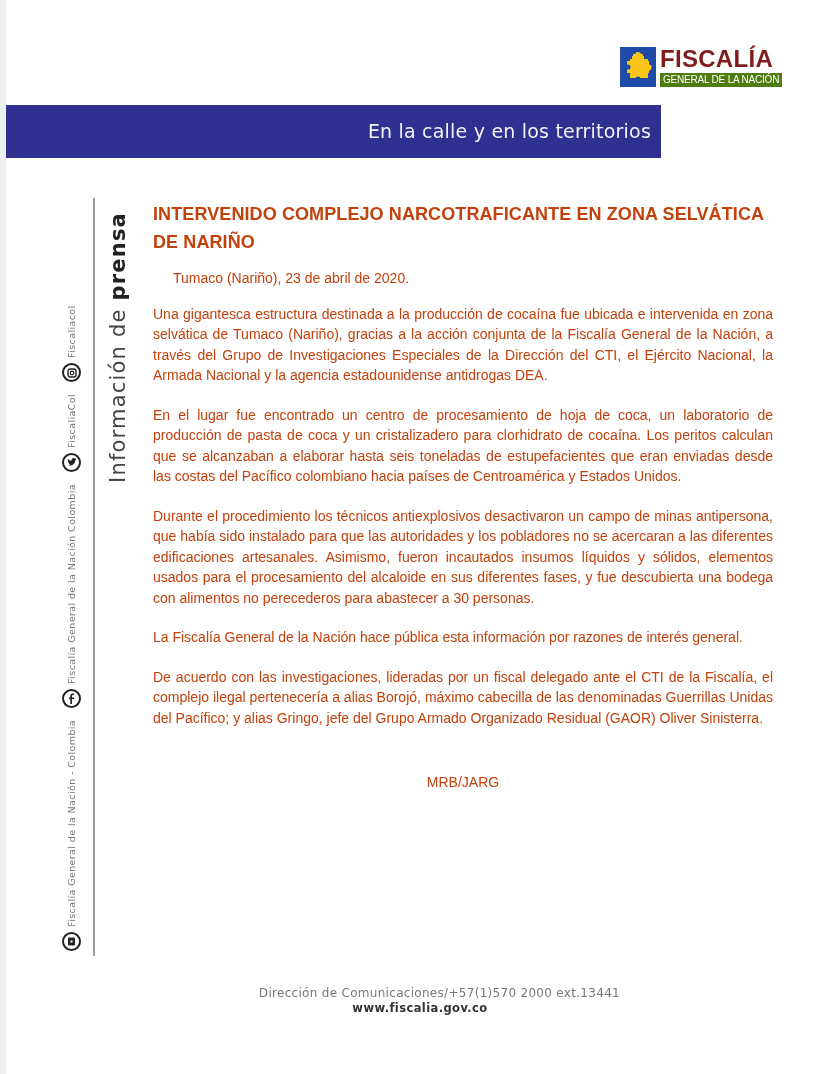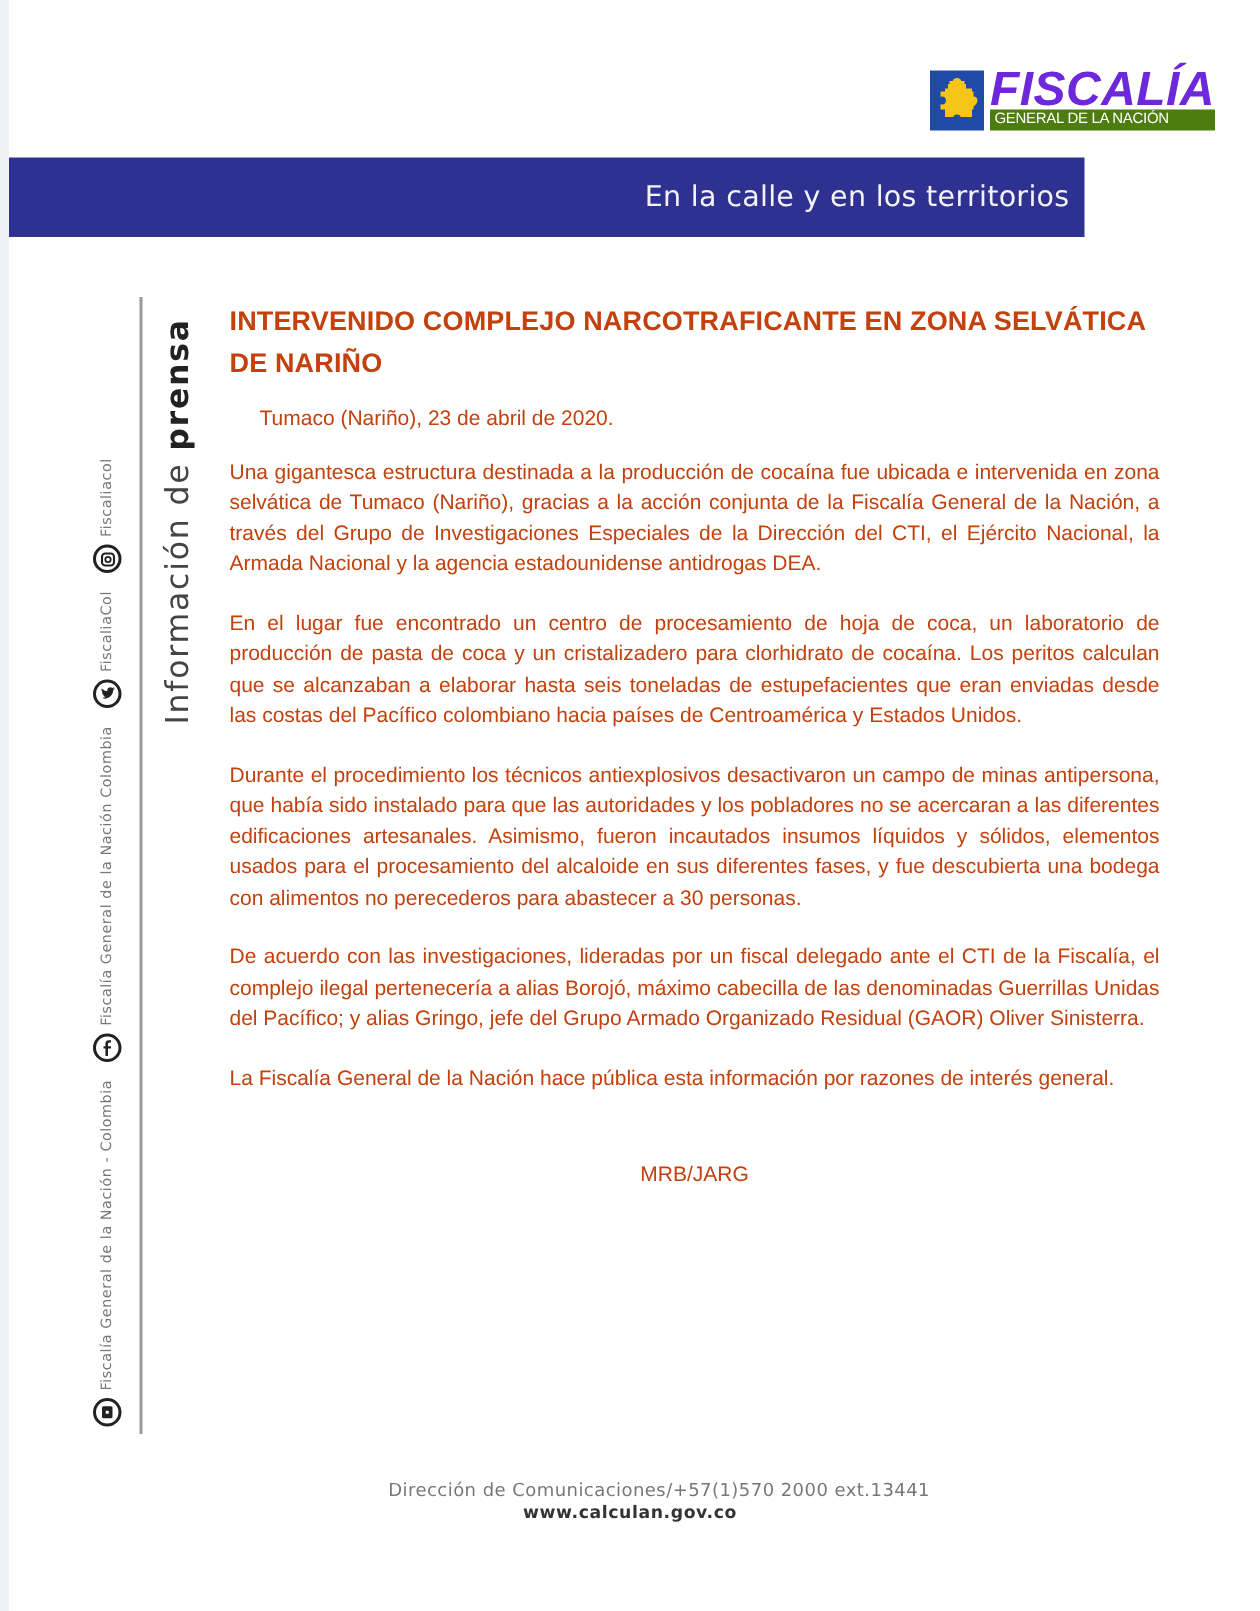--- a/index.html
+++ b/index.html
@@ -6,25 +6,25 @@
     html, body { width: 840px; height: 1074px; background: #ffffff; overflow: hidden; }
     body { position: relative; font-family: "Liberation Sans", sans-serif; color: #1a1a1a; }
 
     .left-edge { position: absolute; left: 0; top: 0; width: 6px; height: 1074px; background: #eef0f1; }
 
     
     .logo { position: absolute; left: 620px; top: 46px; height: 42px; display: flex; align-items: center; }
     .logo-square { width: 36px; height: 40px; background: #1f4aa6; position: relative; margin-right: 4px; }
     .logo-square svg { position: absolute; left: 4px; top: 5px; }
     .logo-text { display: flex; flex-direction: column; }
-    .logo-main { font-family: "Liberation Sans", sans-serif; font-weight: bold; font-size: 32px; line-height: 24px; color: #6d28d9; letter-spacing: 0.3px; font-style: italic; }
+    .logo-main { font-family: "Liberation Sans", sans-serif; font-weight: bold; font-size: 24px; line-height: 24px; color: #7f1d1d; letter-spacing: 0.3px; }
     .logo-sub { margin-top: 2px; background: #4d7c0f; color: #ffffff; font-size: 10px; line-height: 14px; padding: 0 3px; white-space: nowrap; letter-spacing: -0.2px; }
 
     
-    .banner { position: absolute; left: 6px; top: 105px; width: 717px; height: 53px; background: #2e3190; }
+    .banner { position: absolute; left: 6px; top: 105px; width: 655px; height: 53px; background: #2e3190; }
     .banner-text { position: absolute; right: 10px; top: 12px; color: #f2f2f7; font-family: "DejaVu Sans", sans-serif; font-size: 19px; line-height: 28px; letter-spacing: 0.2px; }
 
     
     .side-social { position: absolute; left: 62px; top: 951px; transform: rotate(-90deg); transform-origin: 0 0; display: flex; align-items: center; white-space: nowrap; }
     .side-item { display: flex; align-items: center; margin-right: 12px; }
     .side-icon { width: 19px; height: 19px; border: 2.5px solid #222; border-radius: 50%; display: flex; align-items: center; justify-content: center; margin-right: 5px; transform: rotate(90deg); }
     .side-label { font-family: "DejaVu Sans", sans-serif; font-size: 9.5px; color: #777; letter-spacing: 0.4px; }
 
     .side-rule { position: absolute; left: 93px; top: 198px; width: 2px; height: 758px; background: #9a9a9a; }
 
@@ -113,21 +113,21 @@
   <span>Información de</span>
   <b>prensa</b>
 </div>
 
 <div class="content">
   <h1 class="headline">INTERVENIDO COMPLEJO NARCOTRAFICANTE EN ZONA SELVÁTICA DE NARIÑO</h1>
   <p class="dateline">Tumaco (Nariño), 23 de abril de 2020.</p>
   <p class="para">Una gigantesca estructura destinada a la producción de cocaína fue ubicada e intervenida en zona selvática de Tumaco (Nariño), gracias a la acción conjunta de la Fiscalía General de la Nación, a través del Grupo de Investigaciones Especiales de la Dirección del CTI, el Ejército Nacional, la Armada Nacional y la agencia estadounidense antidrogas DEA.</p>
   <p class="para">En el lugar fue encontrado un centro de procesamiento de hoja de coca, un laboratorio de producción de pasta de coca y un cristalizadero para clorhidrato de cocaína. Los peritos calculan que se alcanzaban a elaborar hasta seis toneladas de estupefacientes que eran enviadas desde las costas del Pacífico colombiano hacia países de Centroamérica y Estados Unidos.</p>
   <p class="para">Durante el procedimiento los técnicos antiexplosivos desactivaron un campo de minas antipersona, que había sido instalado para que las autoridades y los pobladores no se acercaran a las diferentes edificaciones artesanales. Asimismo, fueron incautados insumos líquidos y sólidos, elementos usados para el procesamiento del alcaloide en sus diferentes fases, y fue descubierta una bodega con alimentos no perecederos para abastecer a 30 personas.</p>
+  <p class="para">La Fiscalía General de la Nación hace pública esta información por razones de interés general.</p>
   <p class="para">De acuerdo con las investigaciones, lideradas por un fiscal delegado ante el CTI de la Fiscalía, el complejo ilegal pertenecería a alias Borojó, máximo cabecilla de las denominadas Guerrillas Unidas del Pacífico;  y alias Gringo, jefe del Grupo Armado Organizado Residual (GAOR) Oliver Sinisterra.</p>
-  <p class="para">La Fiscalía General de la Nación hace pública esta información por razones de interés general.</p>
   <p class="signoff">MRB/JARG</p>
 </div>
 
 <div class="footer">
   <div class="footer-line1">Dirección de Comunicaciones/+57(1)570 2000 ext.13441</div>
-  <div class="footer-line2">www.calculan.gov.co</div>
+  <div class="footer-line2">www.fiscalia.gov.co</div>
 </div>
 
 </body></html>

